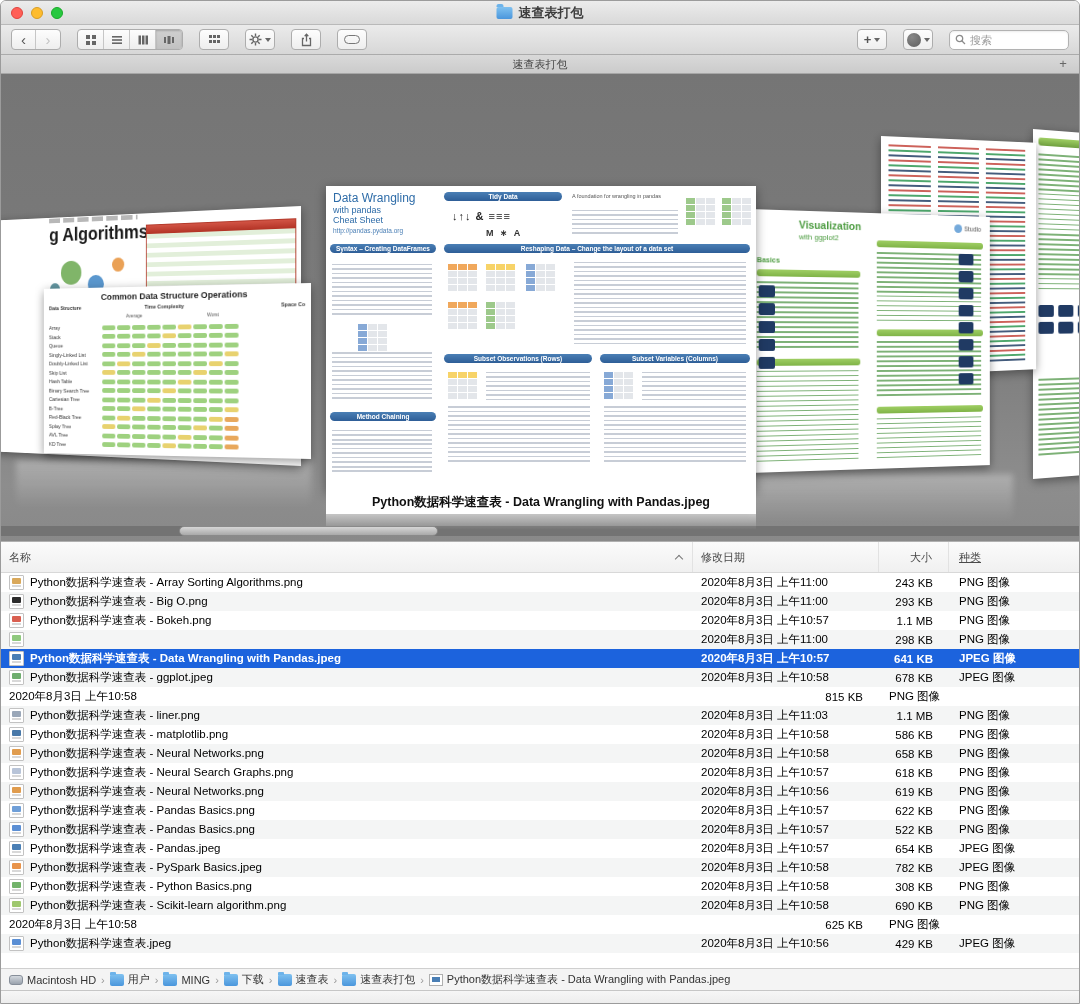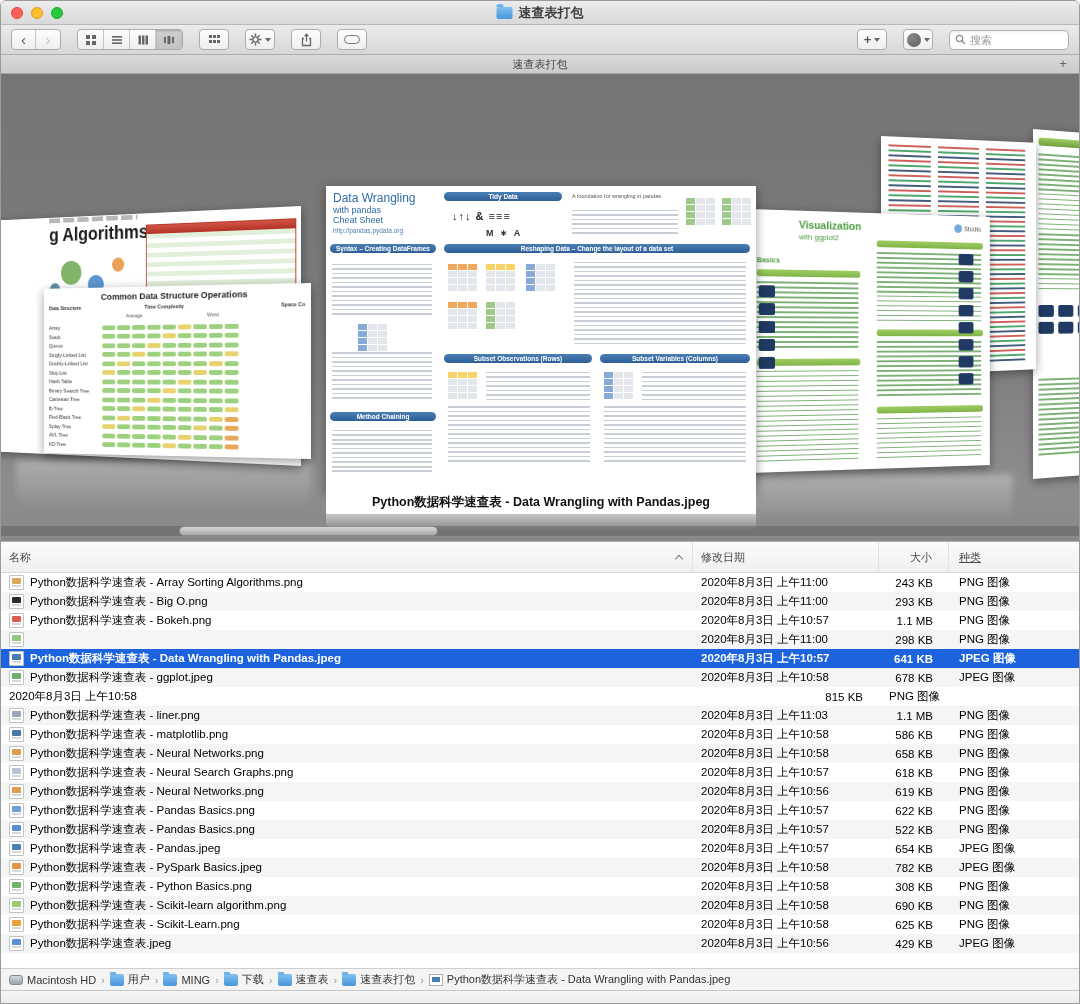--- a/index.html
+++ b/index.html
@@ -917,26 +917,20 @@
       <span class="thumb">
             <span class="accent" style="background: rgb(159, 200, 111);"></span>
           </span>
       <span class="fname">Python数据科学速查表 - Scikit-learn algorithm.png</span>
     </div>
     <div class="date-cell">2020年8月3日 上午10:58</div>
     <div class="size-cell">690 KB</div>
     <div class="kind-cell">PNG 图像</div>
   </div>
       <div class="row">
-    <div class="name-cell">
-      <span class="thumb">
-            <span class="accent" style="background: rgb(232, 162, 61);"></span>
-          </span>
-      <span class="fname">Python数据科学速查表 - Scikit-Learn.png</span>
-    </div>
     <div class="date-cell">2020年8月3日 上午10:58</div>
     <div class="size-cell">625 KB</div>
     <div class="kind-cell">PNG 图像</div>
   </div>
       <div class="row">
     <div class="name-cell">
       <span class="thumb">
             <span class="accent" style="background: rgb(91, 143, 212);"></span>
           </span>
       <span class="fname">Python数据科学速查表.jpeg</span>

